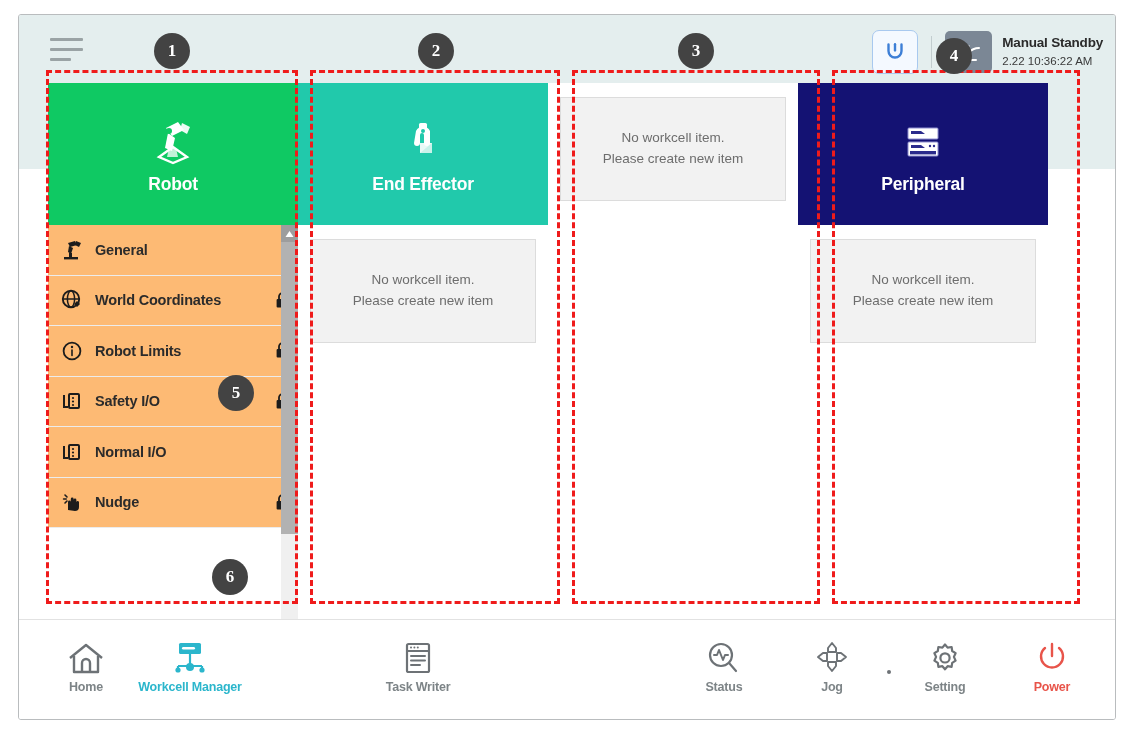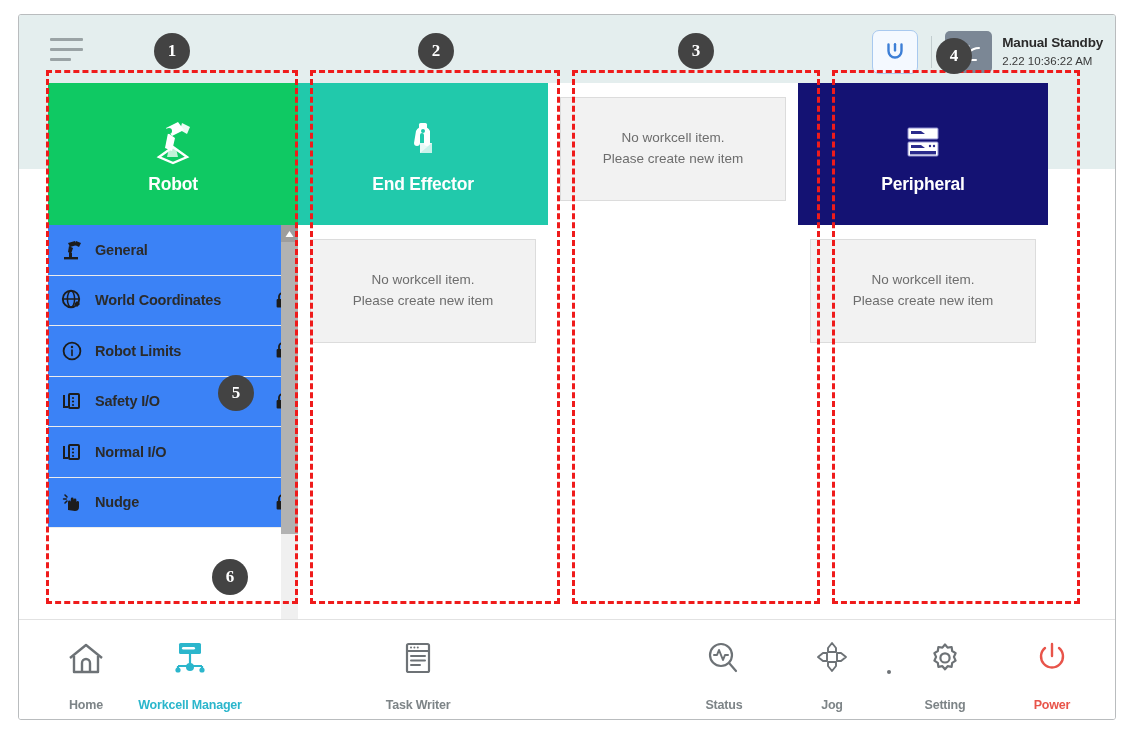--- a/index.html
+++ b/index.html
@@ -148,21 +148,21 @@
 
   
   .list { position: absolute; inset: 0; }
   .list-row {
     position: relative;
     height: 50.5px;
     display: flex;
     align-items: center;
     padding: 0 6px 0 9px;
     border-bottom: 1px solid #ececec;
-    background: #3b82f6;
+    background: #fdba74;
   }
   .list-row .row-ico {
     width: 30px; height: 26px;
     display: flex; align-items: center; justify-content: center;
     flex: 0 0 30px;
   }
   .list-row .row-label {
     margin-left: 8px;
     font-size: 14.5px;
     font-weight: bold;
@@ -212,21 +212,21 @@
     width: 108px;
     display: flex;
     flex-direction: column;
     align-items: center;
   }
   .nav-item .nav-ico {
     height: 42px;
     display: flex; align-items: flex-end; justify-content: center;
   }
   .nav-item .nav-label {
-    margin-top: 22px;
+    margin-top: 4px;
     font-size: 12.5px;
     font-weight: bold;
     color: #7d8487;
     letter-spacing: -0.2px;
     white-space: nowrap;
   }
   .nav-item.active .nav-label { color: #2bb6cc; }
   .nav-item.power .nav-label { color: #e8544a; }
   .nav-dot {
     position: absolute;

